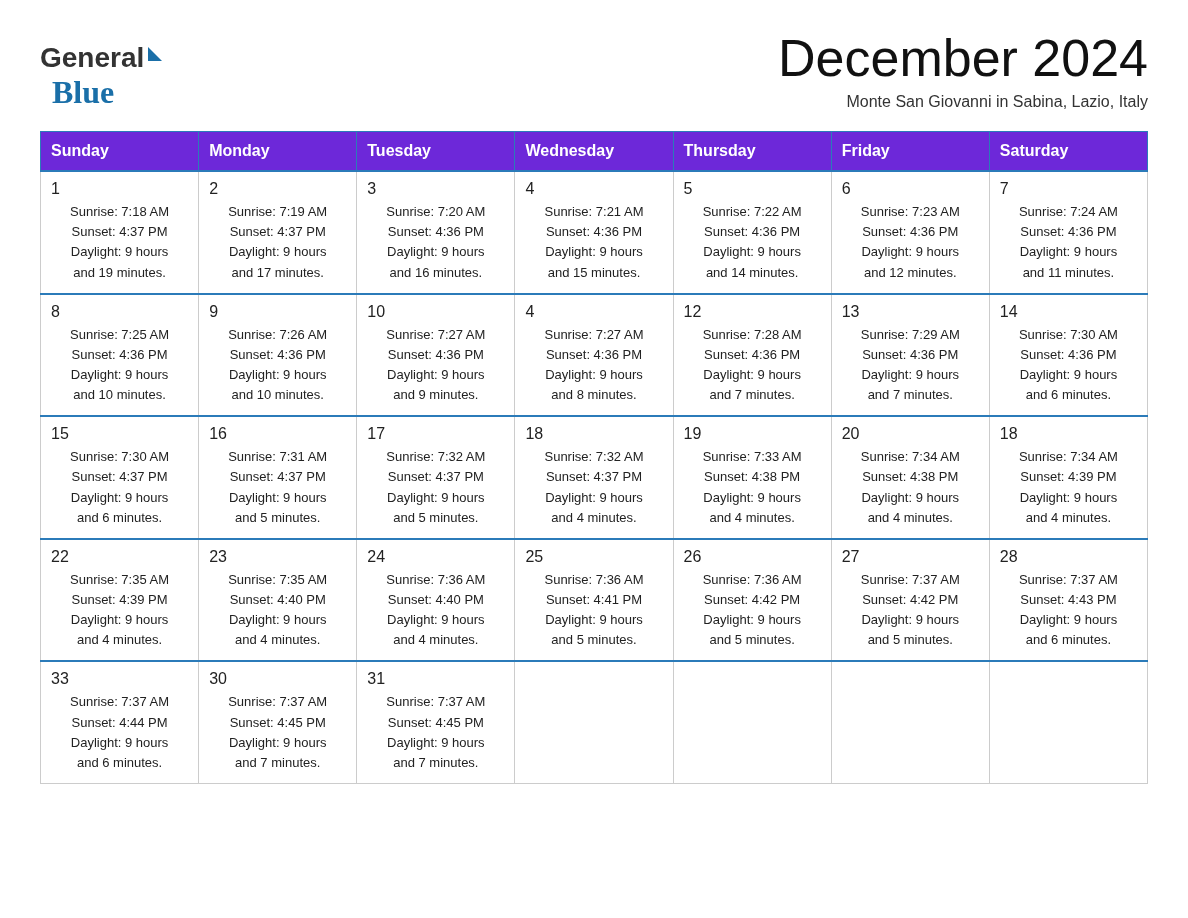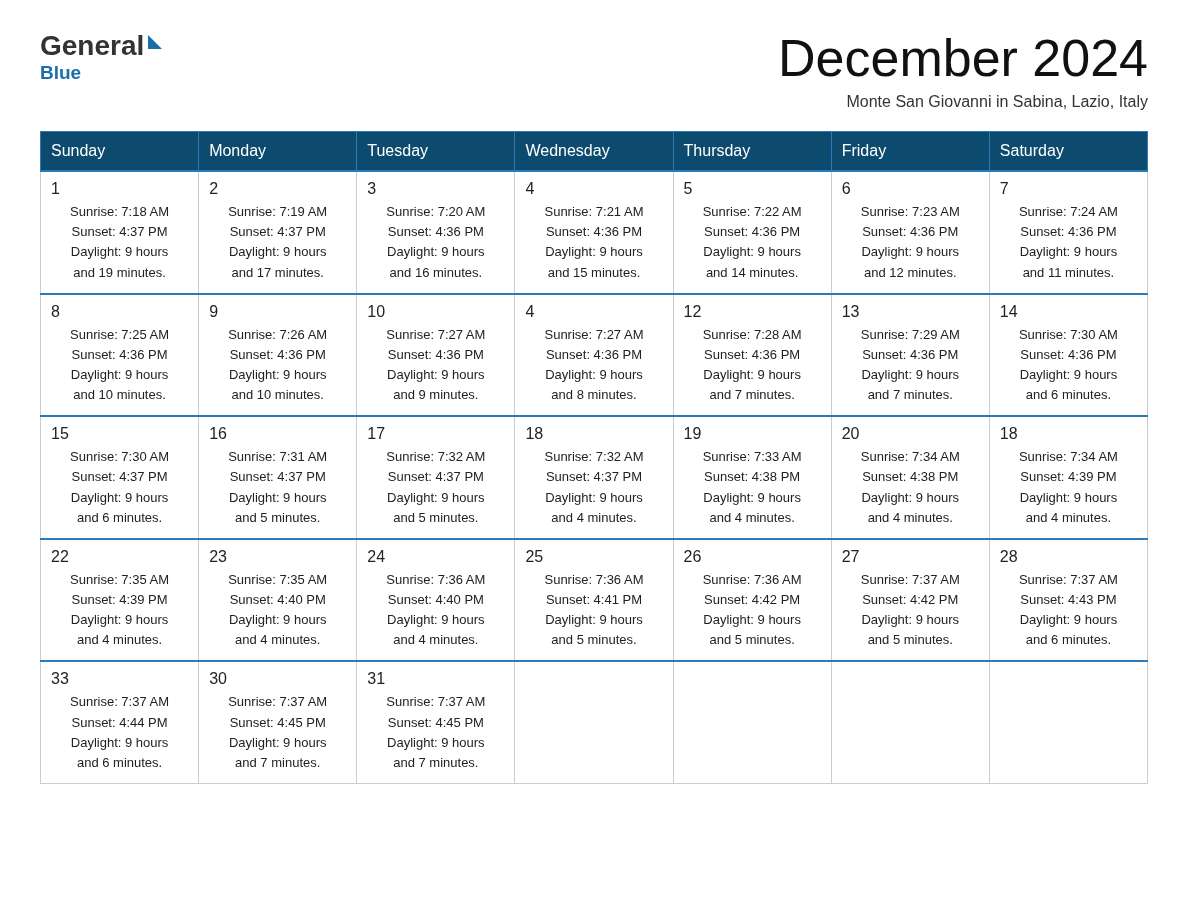--- a/index.html
+++ b/index.html
@@ -6,21 +6,21 @@
     body {
       font-family: Arial, sans-serif;
       background: #fff;
       padding: 30px 40px;
       width: 1188px;
       min-height: 918px;
     }
     .header-row {
       display: flex;
       justify-content: space-between;
-      align-items: flex-start;
+      align-items: flex-end;
       margin-bottom: 20px;
     }
     .logo {
       display: flex;
       flex-direction: column;
       align-items: flex-start;
     }
     .logo-text-general {
       font-size: 28px;
       font-weight: bold;
@@ -33,24 +33,25 @@
       width: 0;
       height: 0;
       border-left: 14px solid #1a6fa8;
       border-top: 14px solid transparent;
       border-bottom: 0px solid transparent;
       margin-left: 4px;
       position: relative;
       top: -4px;
     }
     .logo-blue {
-      font-size: 19px;
+      font-size: 32px;
       font-weight: bold;
       color: #1a6fa8;
-      margin-left: 0;
+      margin-left: 12px;
+      font-family: Liberation Serif, serif;
     }
     .title-section {
       text-align: right;
     }
     .month-year {
       font-size: 52px;
       font-weight: normal;
       color: #111;
       line-height: 1.1;
     }
@@ -58,24 +59,24 @@
       font-size: 16px;
       color: #333;
       margin-top: 6px;
     }
     .calendar {
       width: 100%;
       border-collapse: collapse;
       border: 1px solid #aaa;
     }
     .calendar th {
-      background-color: #0c4a6e;
+      background-color: #6d28d9;
       color: #fff;
       font-size: 16px;
-      font-weight: normal;
+      font-weight: bold;
       padding: 10px 10px;
       text-align: left;
       border: 1px solid #2b7bb9;
     }
     .calendar td {
       vertical-align: top;
       padding: 8px 10px 10px 10px;
       border: 1px solid #ccc;
       width: 14.28%;
       font-size: 13.5px;

